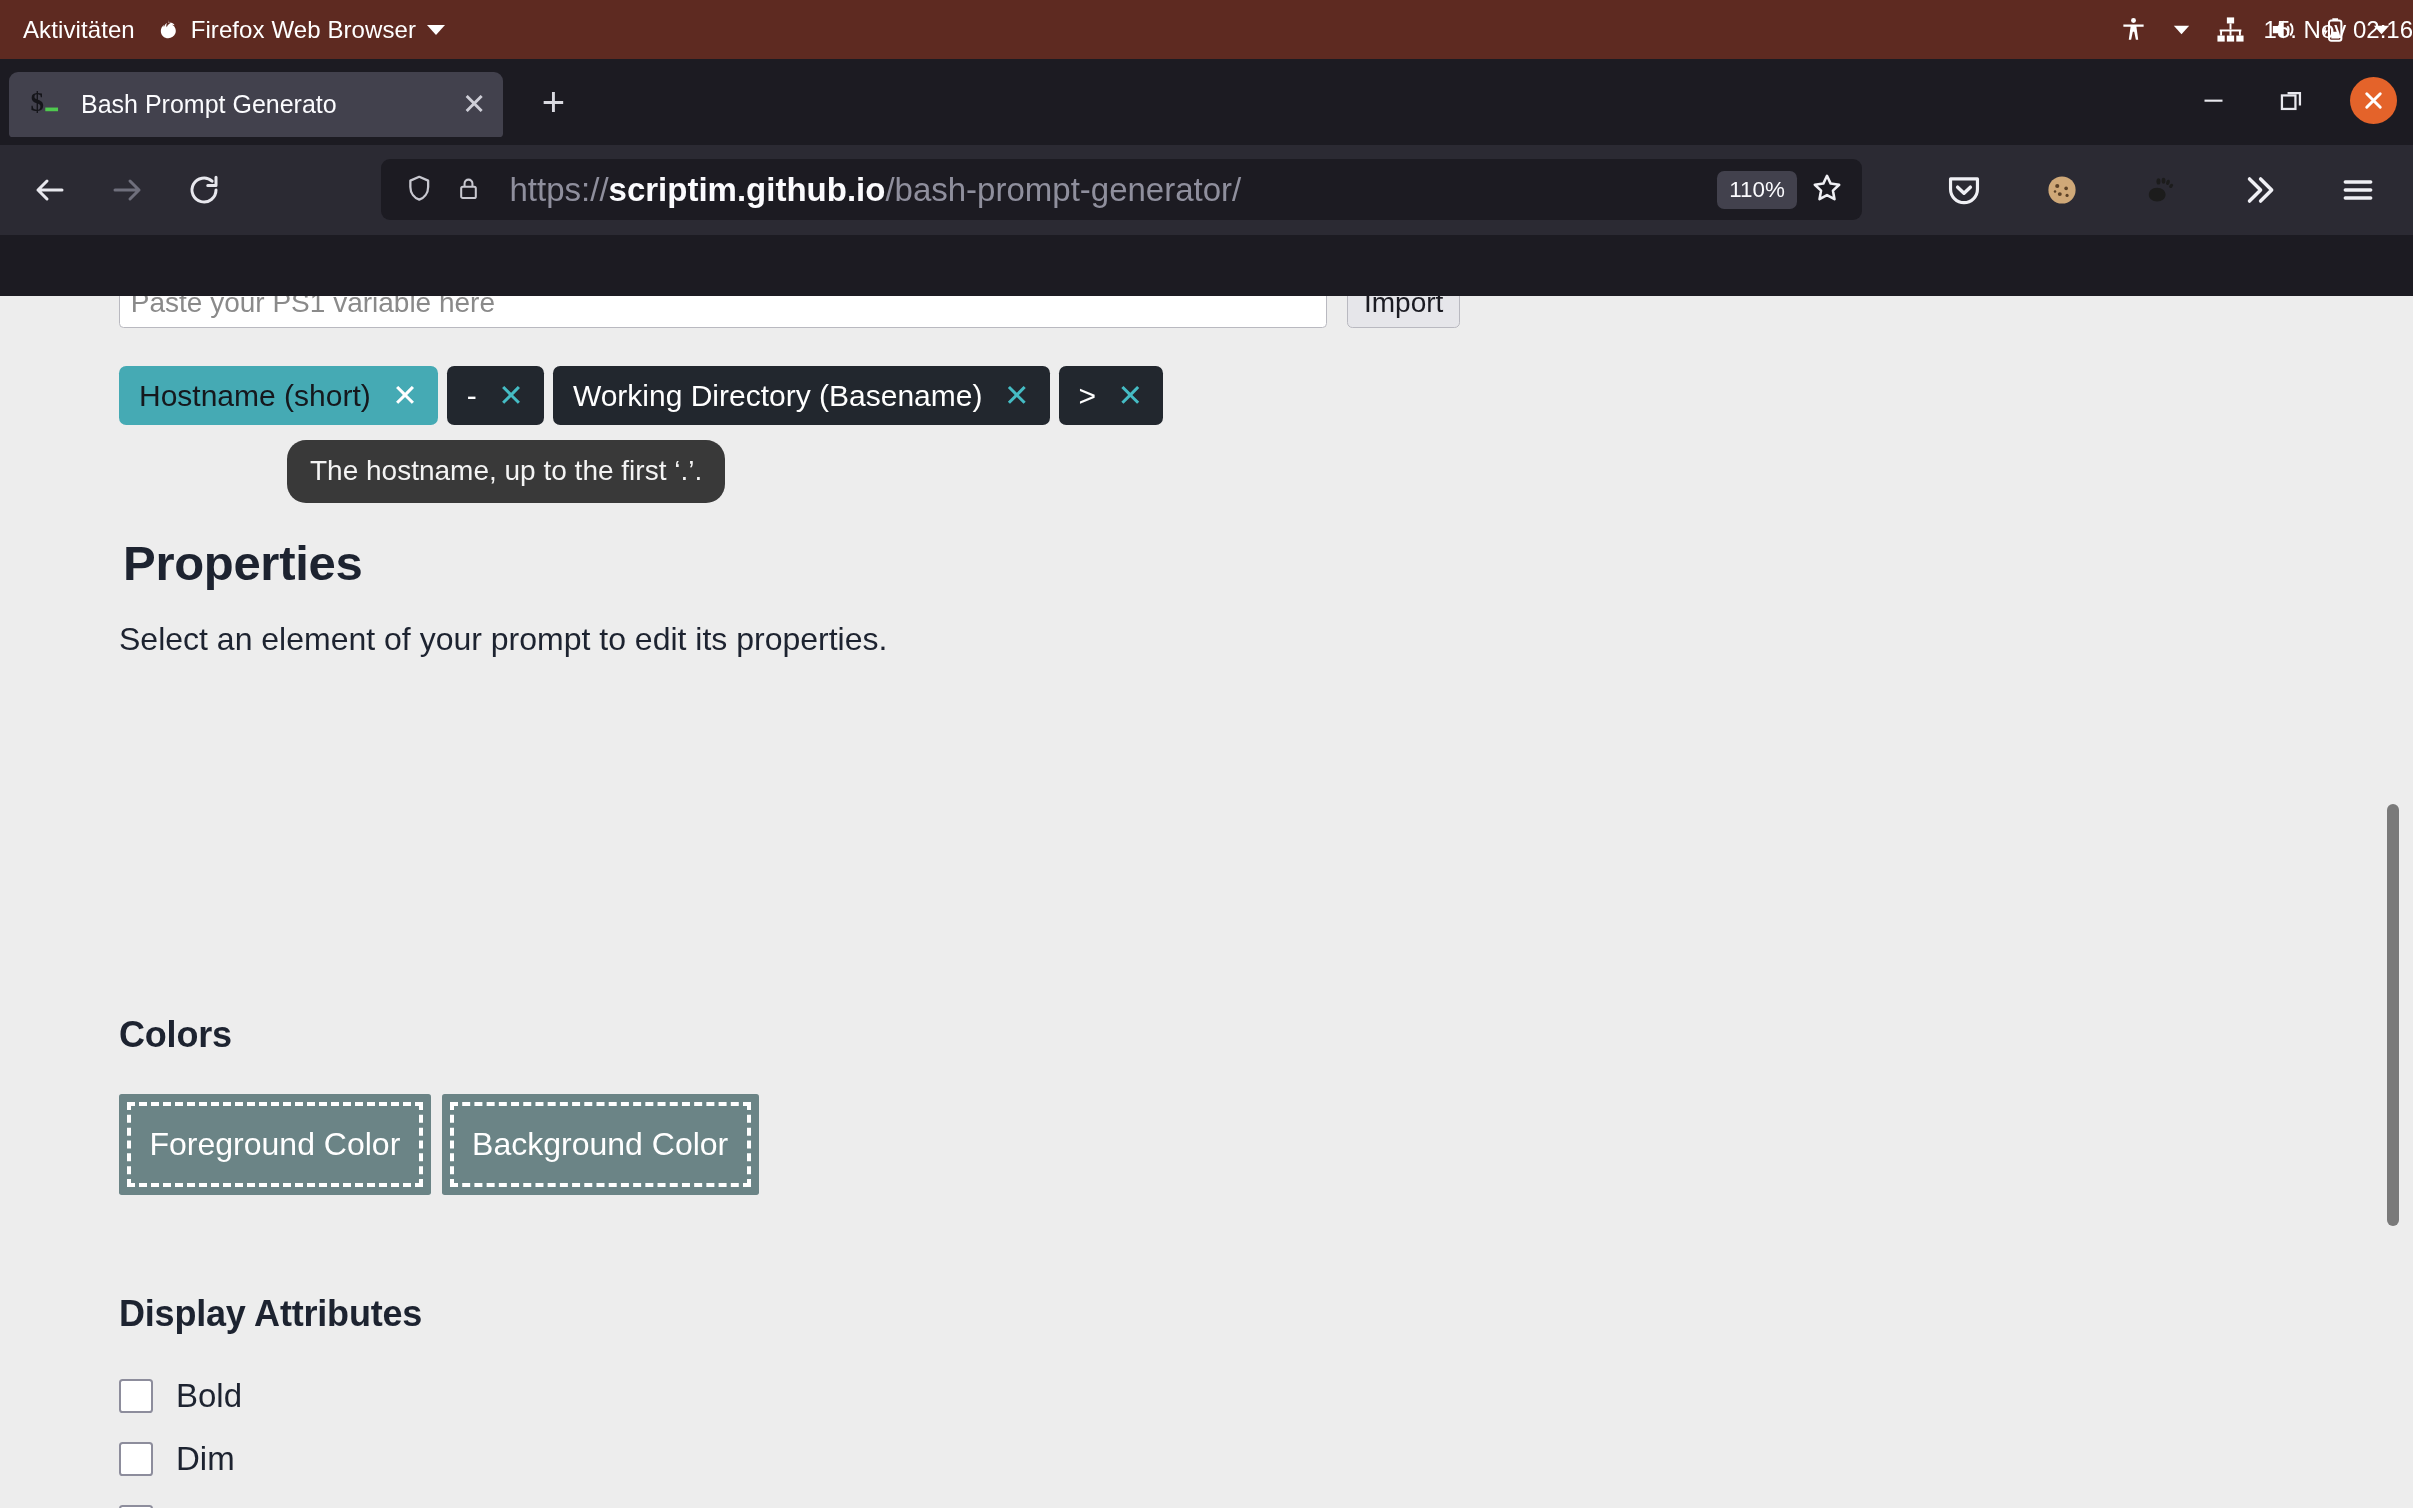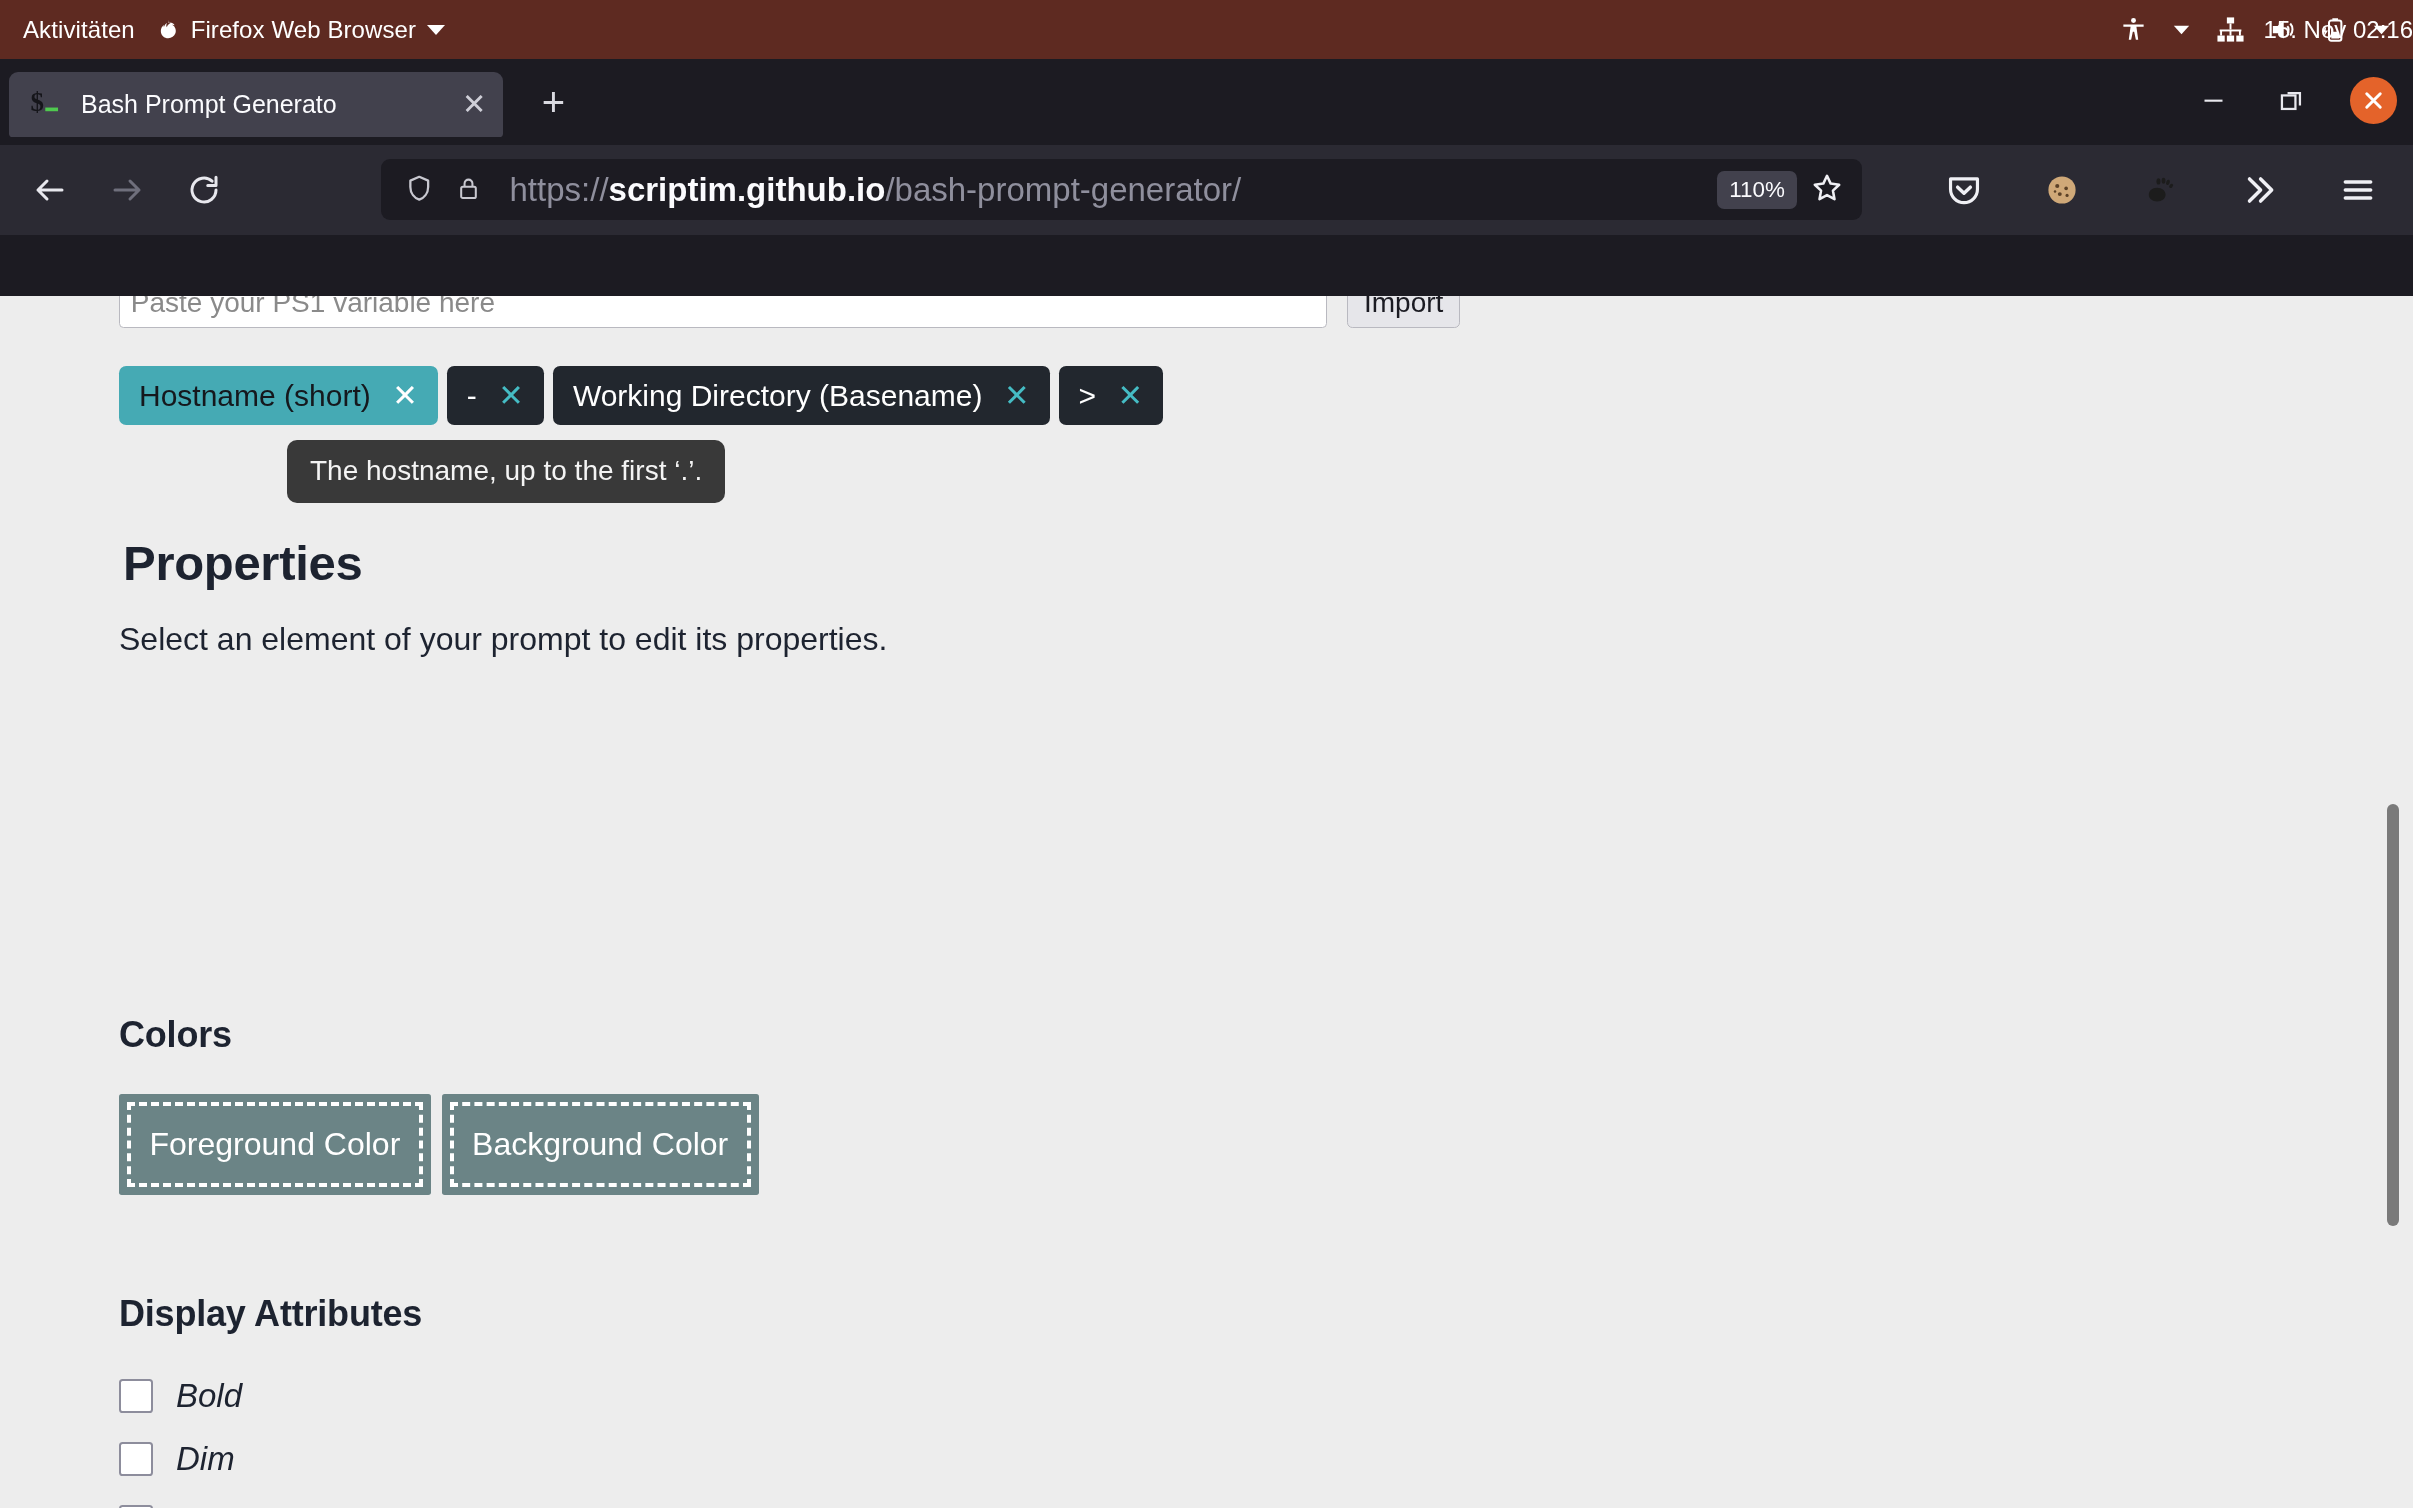--- a/index.html
+++ b/index.html
@@ -128,21 +128,21 @@
     background: #22272e; color: #ffffff;
   }
   .chip .x { font-size: 30.5px; line-height: 1; }
   .chip.selected { background: #45aab4; color: #15181d; }
   .chip.selected .x { color: #ffffff; }
   .chip:not(.selected) .x { color: #45bcc4; }
 
   
   .tooltip {
     position: absolute; top: 144px; left: 287px;
-    background: #393939; color: #f4f4f4; border-radius: 10px;
+    background: #393939; color: #f4f4f4; border-radius: 19px;
     padding: 15.3px 23px; font-size: 28px; white-space: nowrap;
   }
 
   .h2 { font-size: 49px; font-weight: 700; color: #1d2330; margin: 4px; letter-spacing: -0.3px; }
   .h3 { font-size: 36px; font-weight: 700; color: #1d2330; margin: 0; letter-spacing: -0.2px; }
   .lead { font-size: 32px; color: #1d2330; margin: 0; }
 
   .sec-properties { position: absolute; top: 235px; left: 119px; }
   .sec-properties .lead { margin-top: 30px; }
   .sec-colors { position: absolute; top: 718px; left: 119px; }
@@ -154,21 +154,21 @@
     position: relative; padding: 0 30.5px;
   }
   .color-btn::before {
     content: ""; position: absolute; left: 8px; top: 8px; right: 8px; bottom: 8px;
     border: 4.5px dashed #ffffff;
   }
   .color-btn span { position: relative; z-index: 1; }
 
   .sec-attrs { position: absolute; top: 997px; left: 119px; }
   .attr-list { margin-top: 32px; display: flex; flex-direction: column; gap: 6.3px; }
-  .attr-row { display: flex; align-items: center; gap: 23px; height: 57px; font-style: italic; }
+  .attr-row { display: flex; align-items: center; gap: 23px; height: 57px; }
   .cbx {
     width: 34px; height: 34px; background: #ffffff;
     border: 2.7px solid #8d8d9c; border-radius: 3.6px; box-sizing: border-box;
   }
   .attr-label { font-size: 33px; color: #1d2330; }
 
   
   .sbar { position: absolute; right: 9px; top: 0; width: 23px; height: 1271px; }
   .sthumb { position: absolute; left: 6.3px; top: 508px; width: 11.7px; height: 422px; background: #7a7a7a; border-radius: 6.3px; }
 </style>

